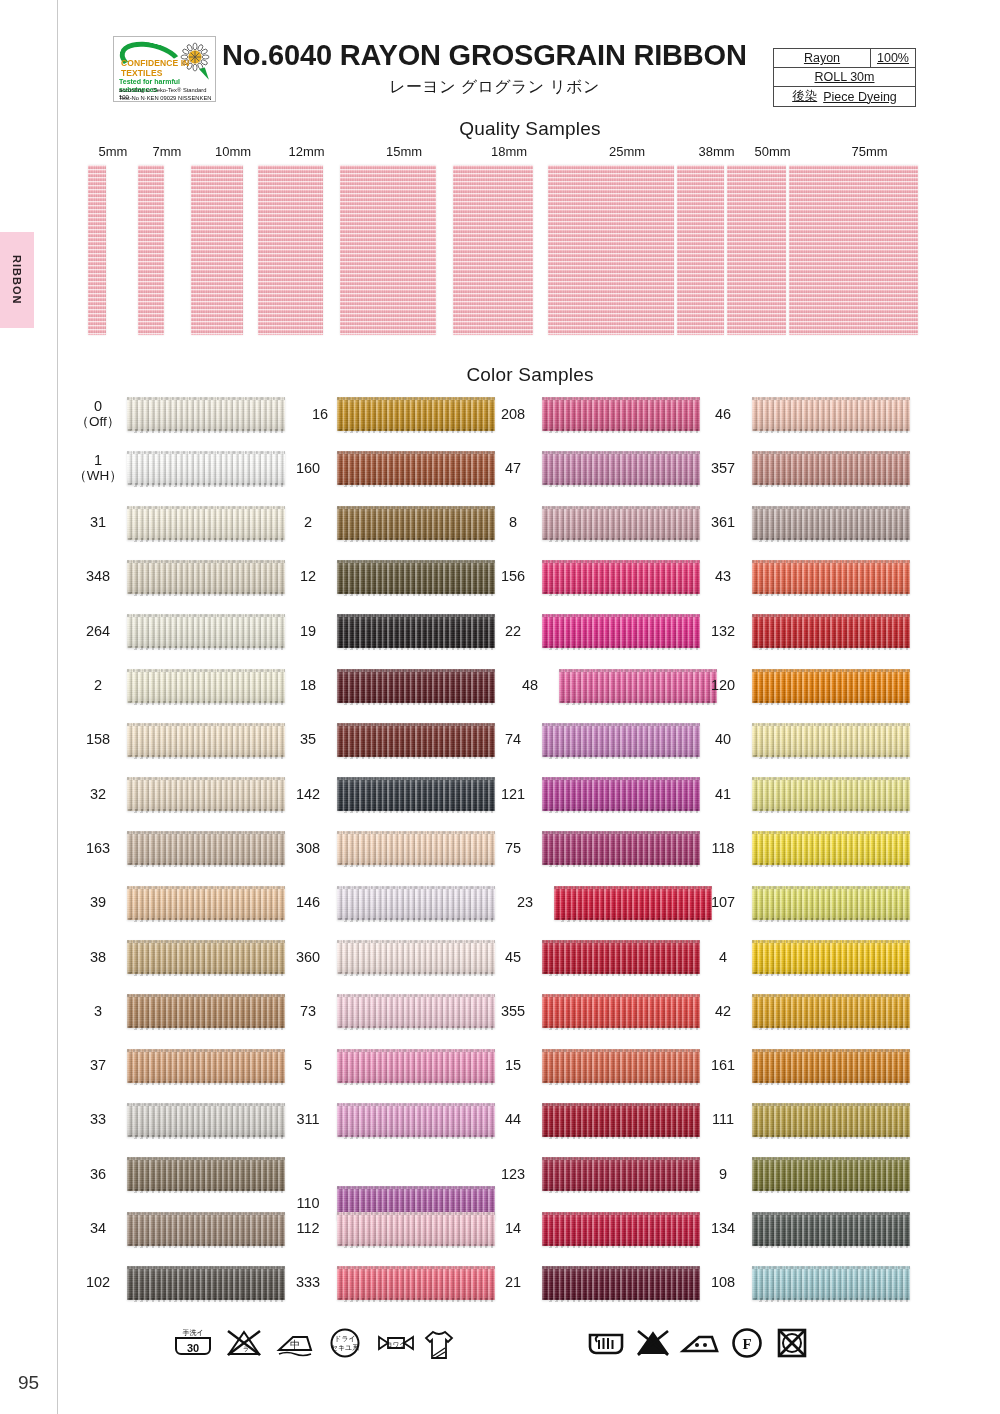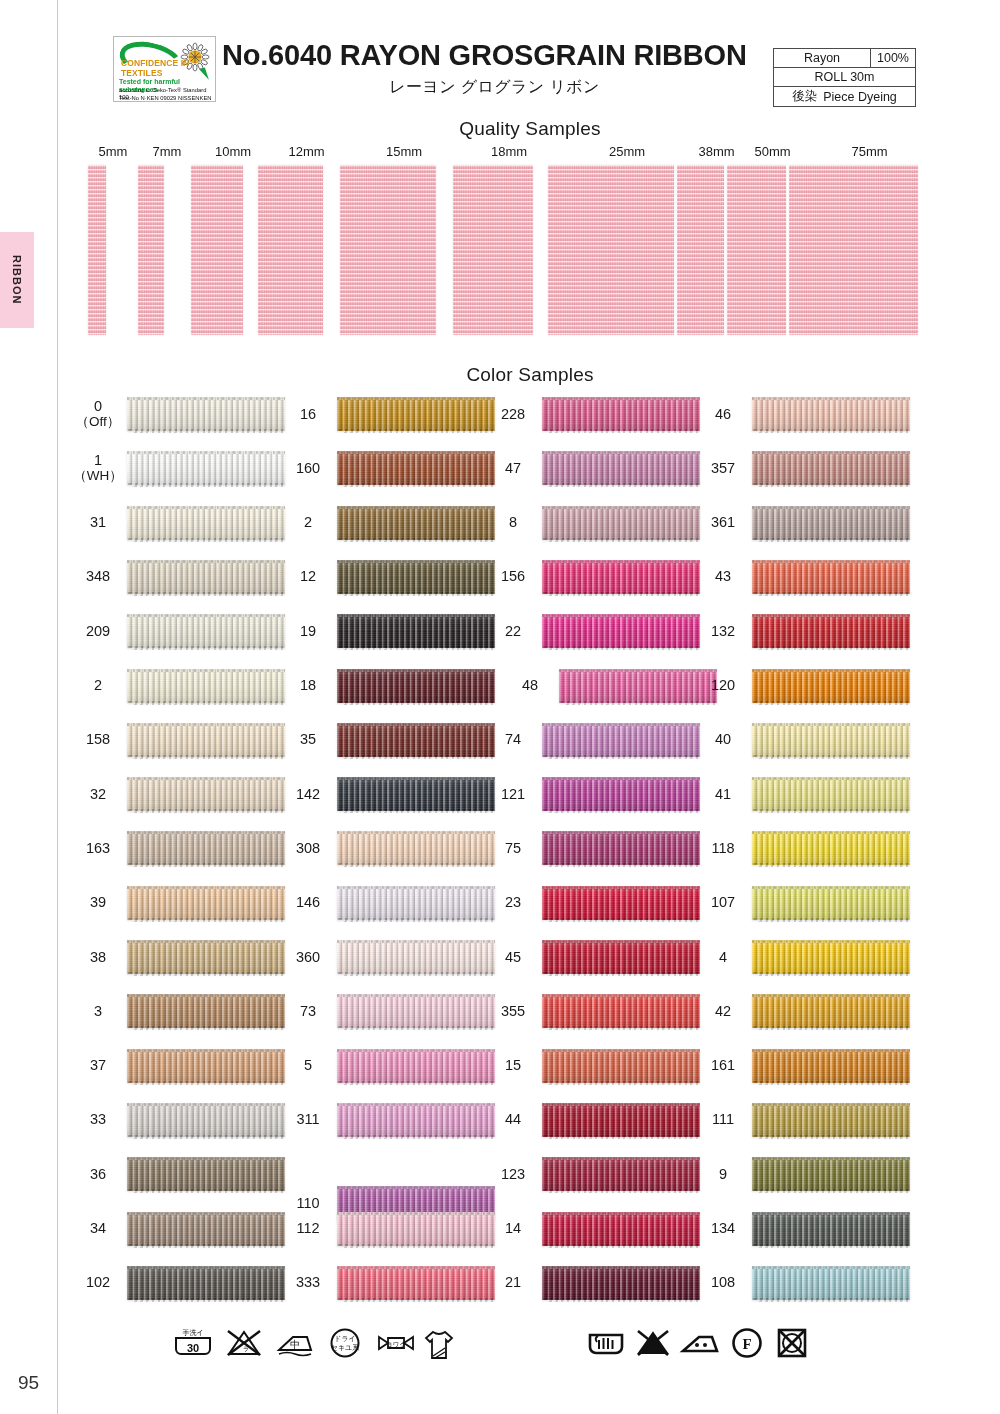--- a/index.html
+++ b/index.html
@@ -90,21 +90,21 @@
     position:absolute; left:773px; top:48px;
     width:143px;
     border:1px solid #4a4a4a;
     font-size:12.5px;
     background:#fff;
   }
   #spec-table .r { display:flex; border-bottom:1px solid #4a4a4a; height:19px; }
   #spec-table .r:last-child { border-bottom:none; }
   #spec-table .c {
     display:flex; align-items:center; justify-content:center;
-    white-space:nowrap; overflow:hidden;
+    white-space:nowrap; overflow:hidden;text-decoration:underline;
   }
   #spec-table .c.left-b { border-left:1px solid #4a4a4a; }
   #spec-table .fiber { width:96px; }
   #spec-table .pct   { width:45px; }
   #spec-table .full  { width:141px; }
 
   
   .sec-title {
     position:absolute; width:100%; text-align:center;
     font-size:19px; letter-spacing:.2px;
@@ -351,21 +351,21 @@
         <div class="base" style="background: rgb(226, 217, 197);"></div>
         <div class="weft"></div>
         <div class="rib"></div>
         <div class="shade"></div>
         <div class="topedge"></div>
         <div class="botedge"></div>
       </div>
     </div>
     <div class="csrow" style="left: 75px; top: 217.2px; width: 212px;">
       <div class="num" style="left: 0px; right: auto; width: 46px;">
-        <div>209</div>
+        <div>264</div>
       </div>
       <div class="csw">
         <div class="base" style="background: rgb(238, 236, 220);"></div>
         <div class="weft"></div>
         <div class="rib"></div>
         <div class="shade"></div>
         <div class="topedge"></div>
         <div class="botedge"></div>
       </div>
     </div>
@@ -519,21 +519,21 @@
       <div class="csw">
         <div class="base" style="background: rgb(87, 82, 76);"></div>
         <div class="weft"></div>
         <div class="rib"></div>
         <div class="shade"></div>
         <div class="topedge"></div>
         <div class="botedge"></div>
       </div>
     </div>
     <div class="csrow" style="left: 285px; top: 0px; width: 212px;">
-      <div class="num" style="left: 0px; right: auto; width: 46px;">
+      <div class="num" style="left: 12px; right: auto; width: 46px;">
         <div>16</div>
       </div>
       <div class="csw">
         <div class="base" style="background: rgb(200, 144, 28);"></div>
         <div class="weft"></div>
         <div class="rib"></div>
         <div class="shade"></div>
         <div class="topedge"></div>
         <div class="botedge"></div>
       </div>
@@ -741,21 +741,21 @@
         <div class="base" style="background: rgb(244, 104, 126);"></div>
         <div class="weft"></div>
         <div class="rib"></div>
         <div class="shade"></div>
         <div class="topedge"></div>
         <div class="botedge"></div>
       </div>
     </div>
     <div class="csrow" style="left: 490px; top: 0px; width: 212px;">
       <div class="num" style="left: 0px; right: auto; width: 46px;">
-        <div>228</div>
+        <div>208</div>
       </div>
       <div class="csw">
         <div class="base" style="background: rgb(224, 89, 139);"></div>
         <div class="weft"></div>
         <div class="rib"></div>
         <div class="shade"></div>
         <div class="topedge"></div>
         <div class="botedge"></div>
       </div>
     </div>
@@ -856,21 +856,21 @@
       </div>
       <div class="csw">
         <div class="base" style="background: rgb(169, 53, 112);"></div>
         <div class="weft"></div>
         <div class="rib"></div>
         <div class="shade"></div>
         <div class="topedge"></div>
         <div class="botedge"></div>
       </div>
     </div>
-    <div class="csrow" style="left: 490px; top: 488.7px; width: 212px;">
+    <div class="csrow" style="left: 502px; top: 488.7px; width: 212px;">
       <div class="num" style="left: 0px; right: auto; width: 46px;">
         <div>23</div>
       </div>
       <div class="csw">
         <div class="base" style="background: rgb(216, 18, 54);"></div>
         <div class="weft"></div>
         <div class="rib"></div>
         <div class="shade"></div>
         <div class="topedge"></div>
         <div class="botedge"></div>

